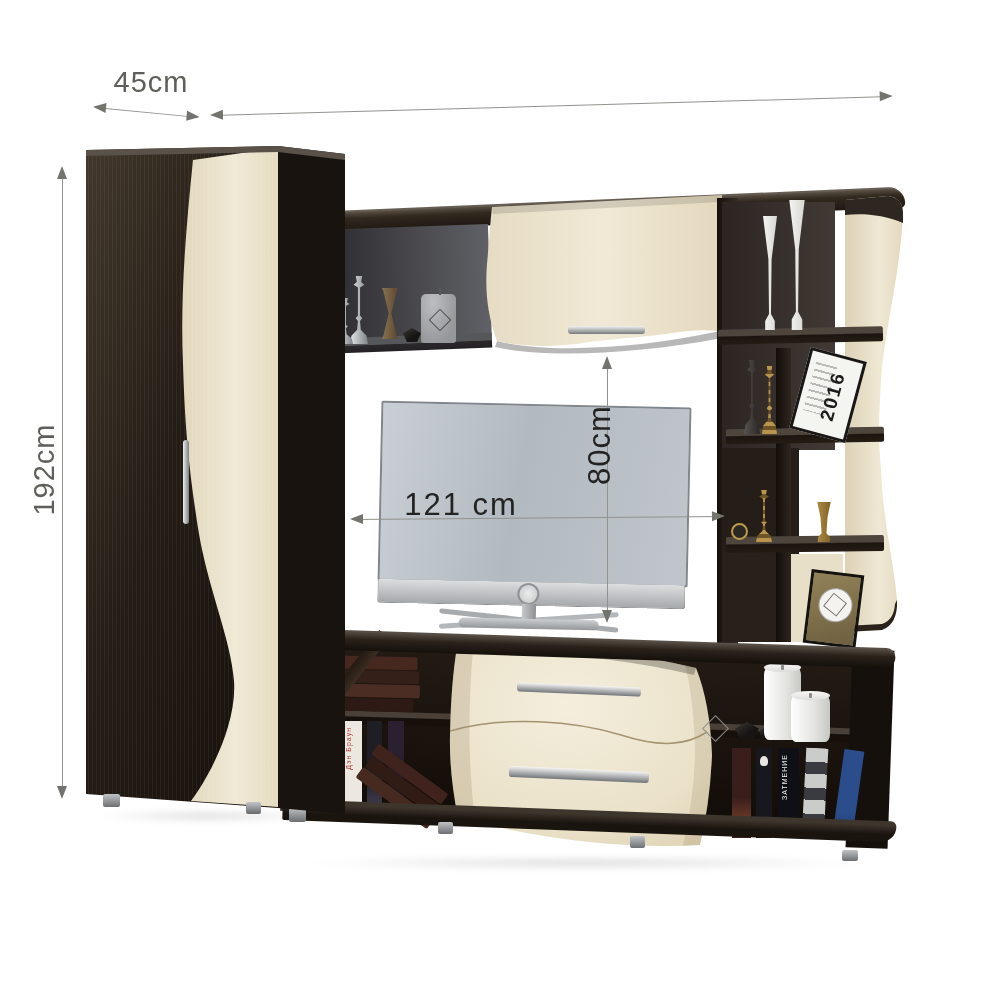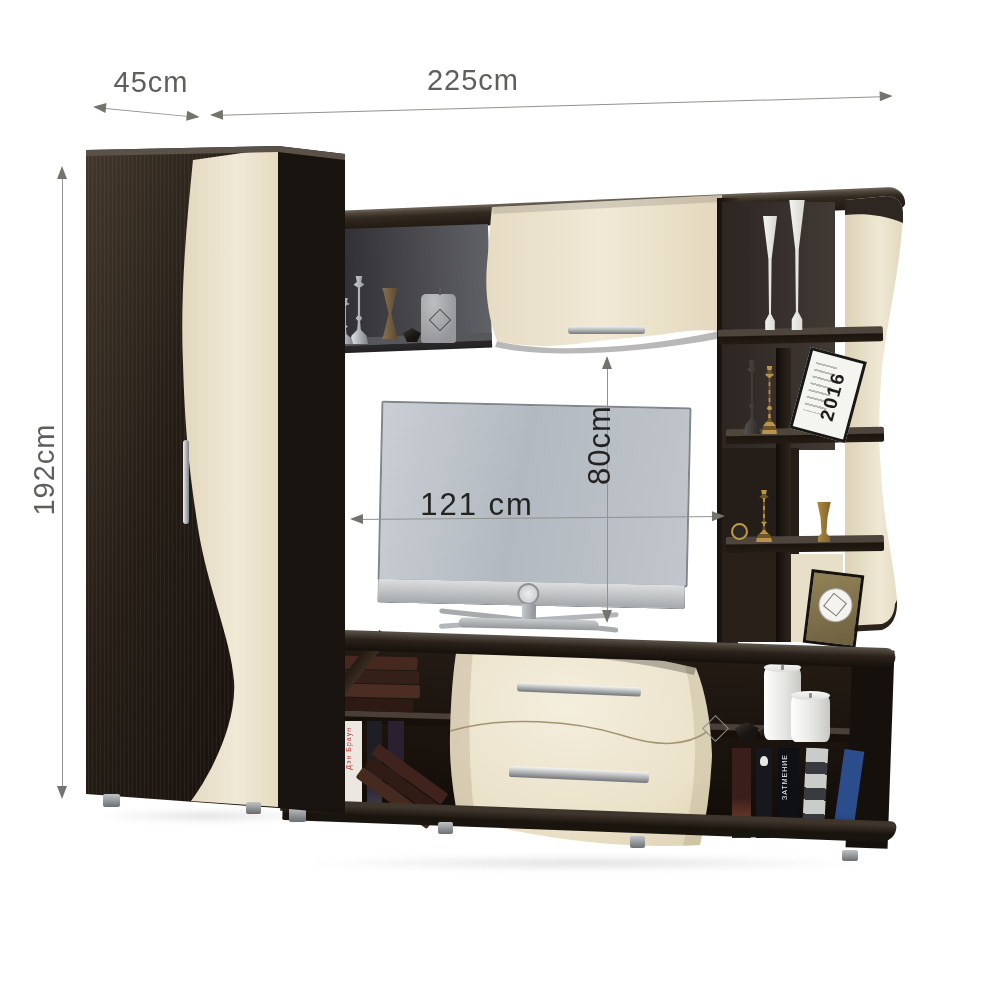--- a/index.html
+++ b/index.html
@@ -271,18 +271,17 @@
                 background:linear-gradient(#cbcecf,#94979a);"></div>
   </div>
 
   <div class="dline h" style="left:95px;top:107px;width:103px;transform:rotate(5.5deg);"></div>
   <div class="dline h" style="left:212px;top:115px;width:679px;transform:rotate(-1.6deg);"></div>
   <div class="dline v" style="left:62px;top:168px;height:629px;"></div>
   <div class="dline h" style="left:352px;top:519px;width:371px;transform:rotate(-0.45deg);"></div>
   <div class="dline v" style="left:607px;top:358px;height:263px;"></div>
 
   <div class="dimlabel" style="left:101px;top:66px;width:100px;">45cm</div>
-  <div class="dimlabel" style="left:393px;top:64px;width:160px;">225cm</div>
   <div class="dimlabel rot90" style="left:-11px;top:453px;width:110px;">192cm</div>
-  <div class="dimlabel dark" style="left:387px;top:487px;width:180px;letter-spacing:2px;">121 cm</div>
+  <div class="dimlabel dark" style="left:371px;top:487px;width:180px;letter-spacing:2px;">121 cm</div>
   <div class="dimlabel dark rot90" style="left:545px;top:427px;width:110px;">80cm</div>
 
 </div>
 
 </body></html>

